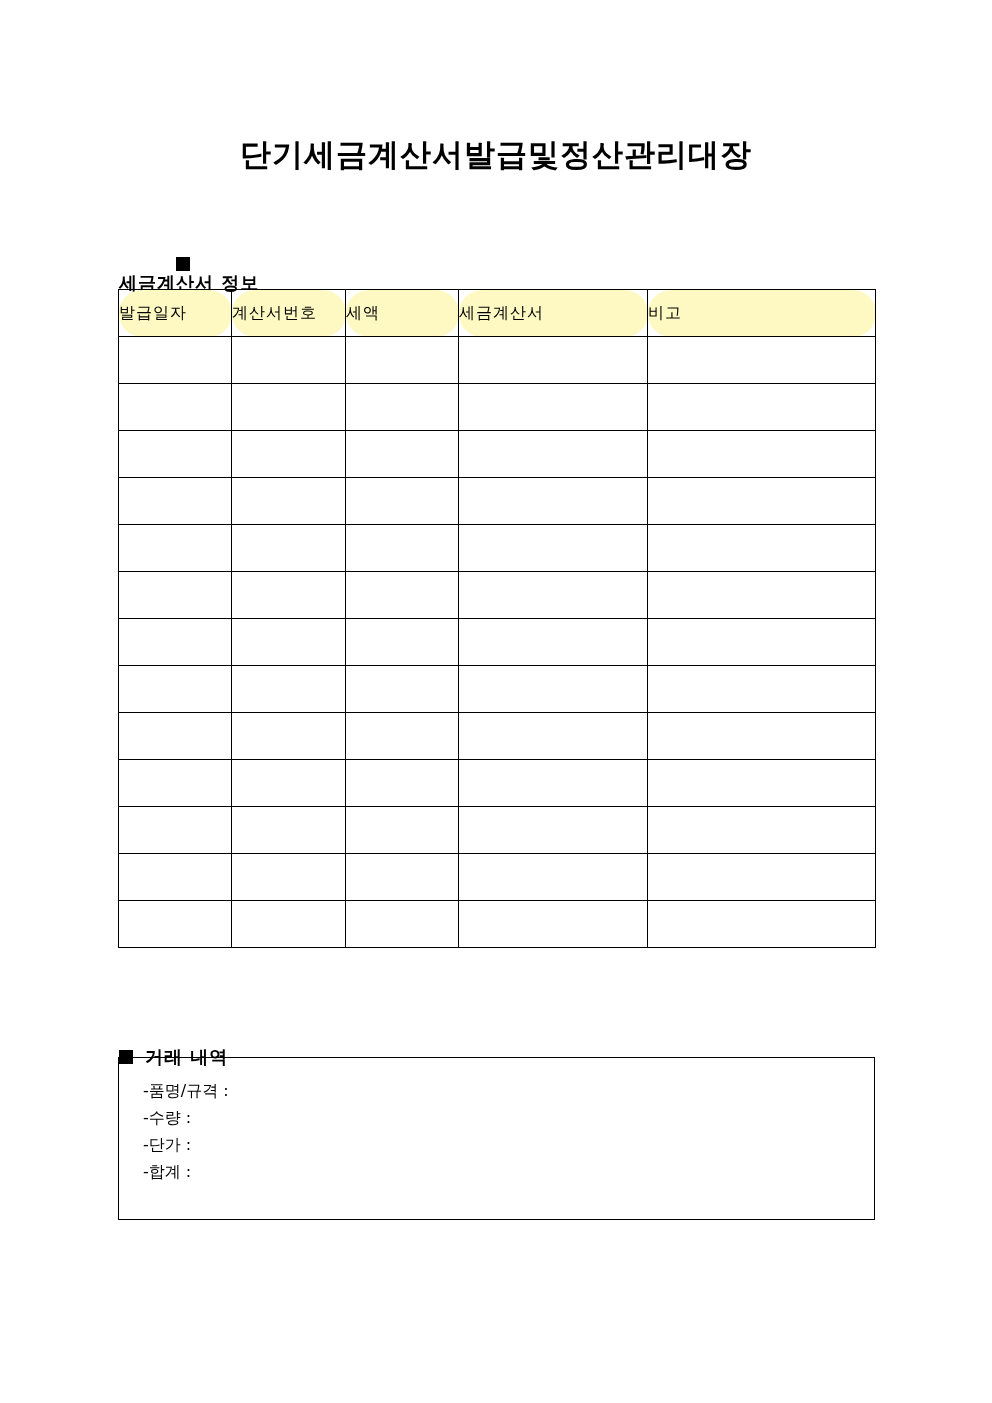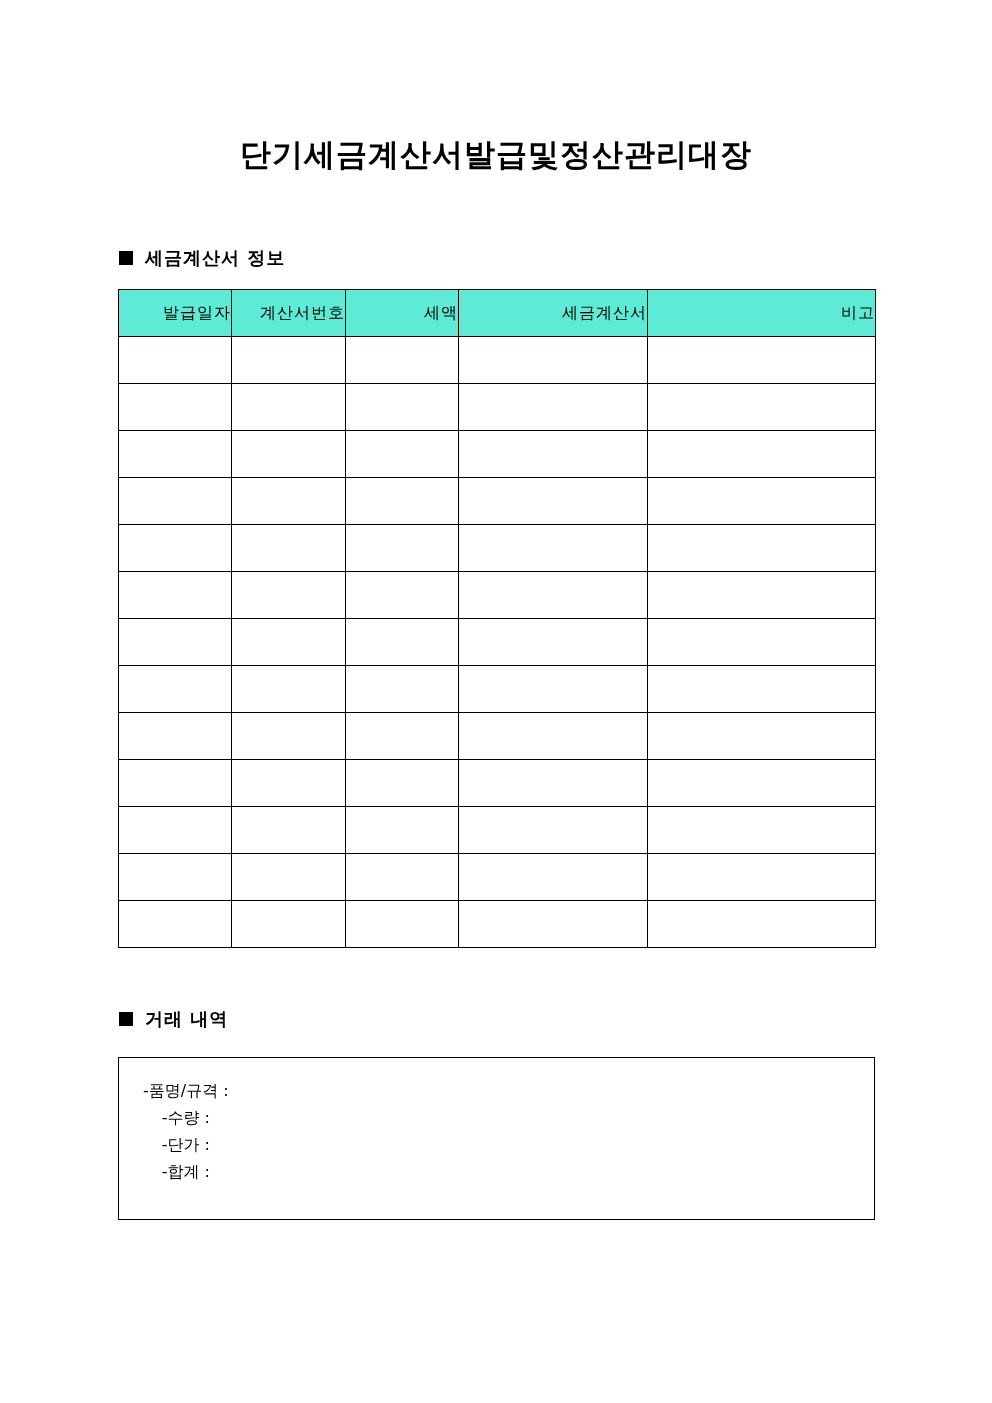--- a/index.html
+++ b/index.html
@@ -1,26 +1,26 @@
 <!DOCTYPE html>
 <html><head>
 <meta charset="utf-8">
 <style>
   html, body { margin: 0; padding: 0; background: #ffffff; }
   body { width: 992px; height: 1403px; position: relative; font-family: "DejaVu Sans", "Liberation Sans", sans-serif; color: #000; overflow: hidden; }
   .title { position: absolute; top: 134px; left: 0; width: 992px; text-align: center; font-size: 31px; font-weight: bold; letter-spacing: 1px; }
   .section-head { position: absolute; left: 119px; font-size: 18px; font-weight: bold; display: flex; align-items: center; letter-spacing: 1px; }
   .section-head .sq { display: inline-block; width: 14px; height: 14px; background: #000; margin-right: 12px; }
-  .sh1 { top: 246px; }
-  .sh2 { top: 1007px; }
+  .sh1 { top: 257px; flex-direction: column; }
+  .sh2 { top: 1045px; }
   table.tax { position: absolute; top: 289px; left: 118px; width: 757px; border-collapse: collapse; table-layout: fixed; }
   table.tax th, table.tax td { border: 1.3px solid #000; padding: 0; }
-  table.tax th { background: #5eead4; height: 46px; font-weight: normal; font-size: 16px; text-align: right; letter-spacing: 1px; }
+  table.tax th { background: #fef9c3; height: 46px; font-weight: normal; font-size: 16px; text-align: left; letter-spacing: 1px; border-radius: 23px; }
   table.tax td { height: 46px; }
-  .details { position: absolute; top: 1057px; left: 118px; width: 755px; height: 161px; border: 1.3px solid #000; text-align: center; }
+  .details { position: absolute; top: 1057px; left: 118px; width: 755px; height: 161px; border: 1.3px solid #000; }
   .details .lines { position: absolute; top: 19px; left: 24px; font-size: 16px; line-height: 27px; }
 </style>
 </head>
 <body>
 
 <div class="title">단기세금계산서발급및정산관리대장</div>
 
 <div class="section-head sh1">
   <span class="sq"></span>
   <span>세금계산서 정보</span>

